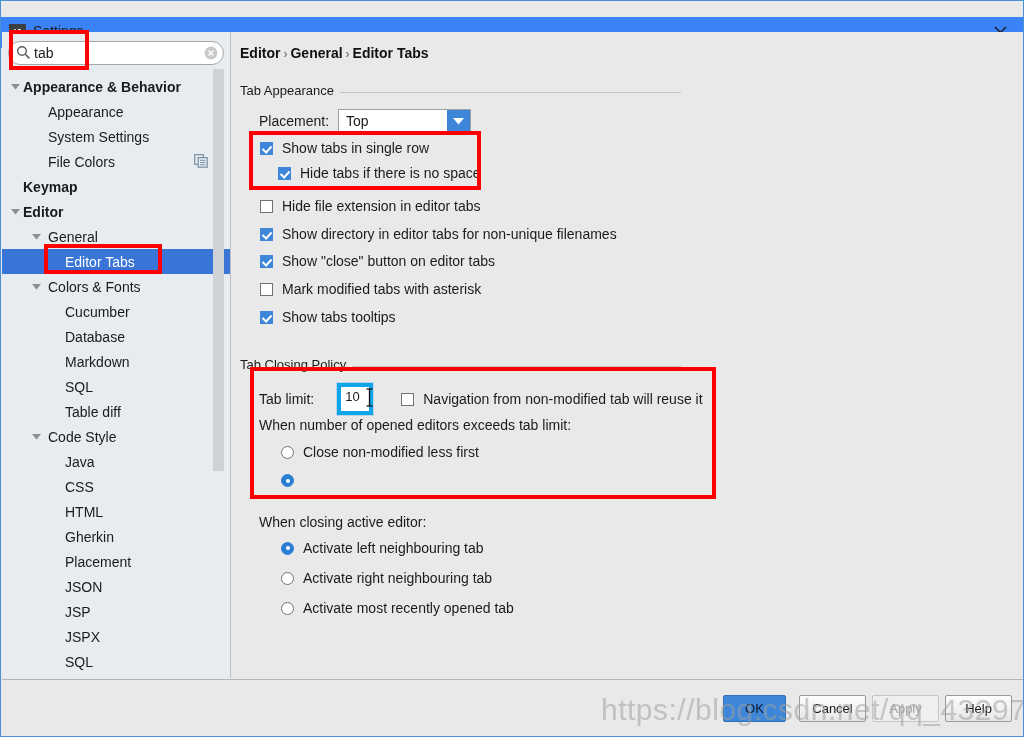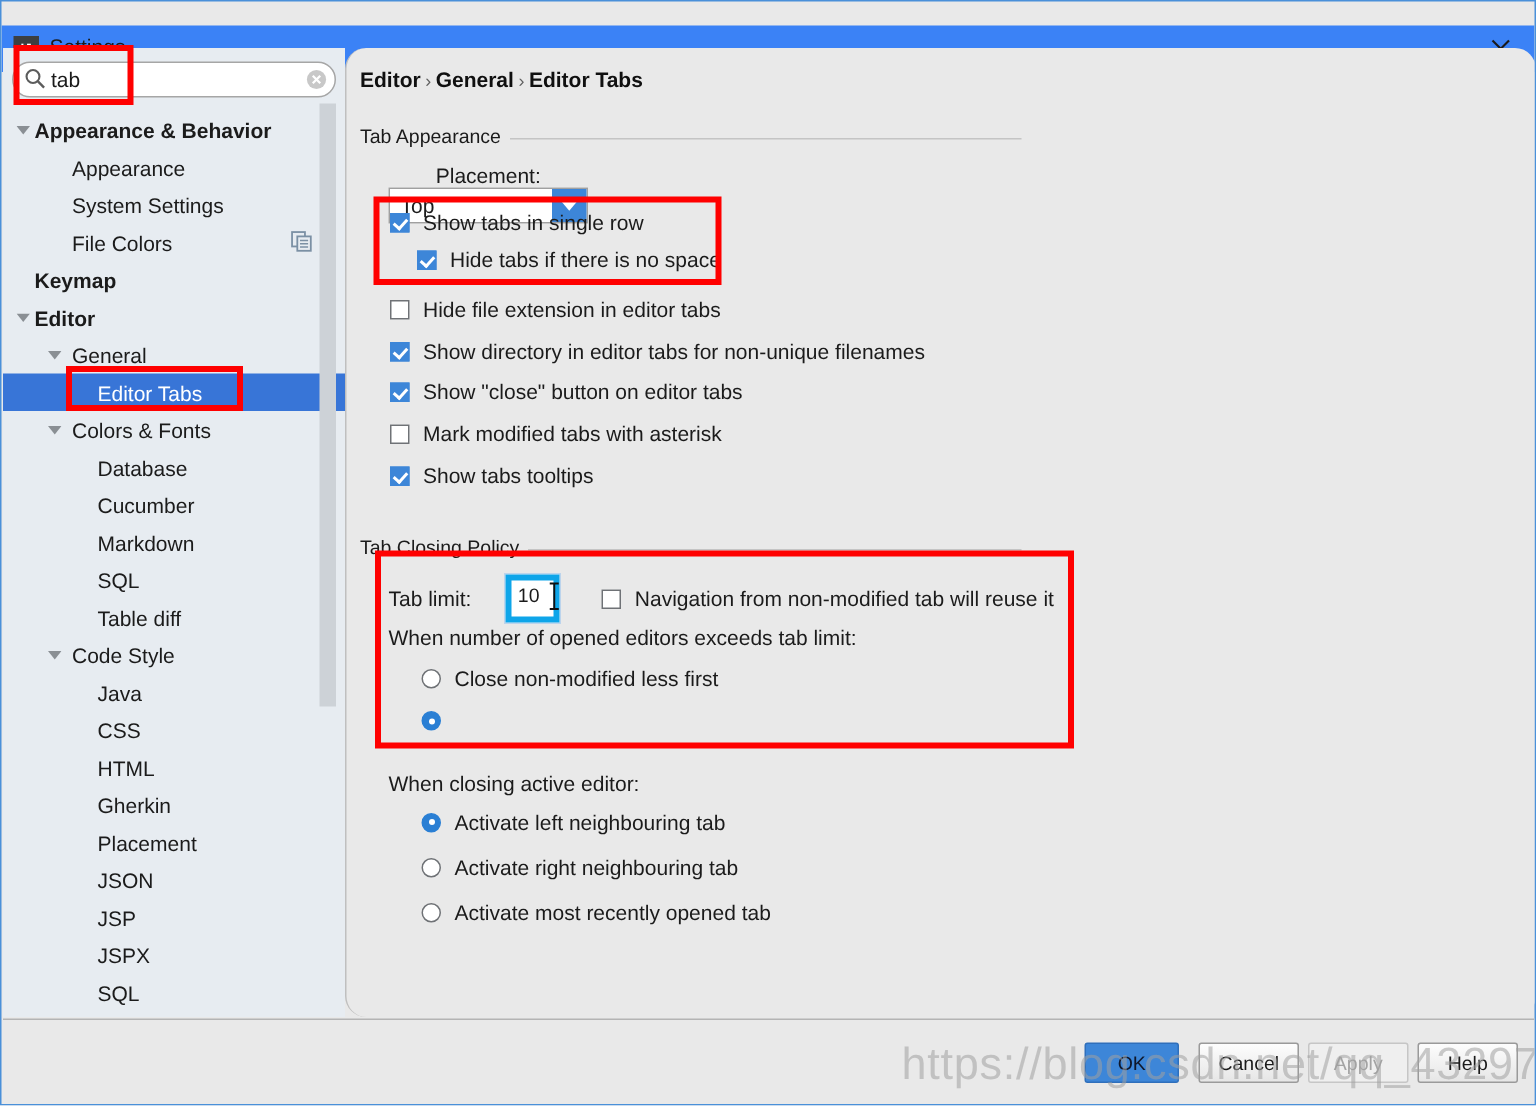--- a/index.html
+++ b/index.html
@@ -147,21 +147,20 @@
   
   .content {
     position: absolute;
     left: 229px; top: 31px;
     width: 794px;
     height: 646px;
     background: #e9e9e9;
     box-sizing: border-box;
     border-left: 1px solid #bfbfbf;
     overflow: hidden;
-    border-radius: 14px;
   }
   .breadcrumb {
     position: absolute;
     left: 9px; top: 13px;
     font-size: 14px;
     font-weight: bold;
     color: #101010;
   }
   .breadcrumb .sep {
     font-weight: normal;
@@ -442,24 +441,24 @@
         </div>
         <div class="tree-row">
           <span class="arrow" style="left: 28px;">
             <svg width="9" height="6" viewBox="0 0 9 6">
               <polygon points="0,0 9,0 4.5,5.6" fill="#8a8f94"></polygon>
             </svg>
           </span>
           <span class="tree-label" style="margin-left: 46px;">Colors &amp; Fonts</span>
         </div>
         <div class="tree-row">
+          <span class="tree-label" style="margin-left: 63px;">Cucumber</span>
+        </div>
+        <div class="tree-row">
           <span class="tree-label" style="margin-left: 63px;">Database</span>
-        </div>
-        <div class="tree-row">
-          <span class="tree-label" style="margin-left: 63px;">Cucumber</span>
         </div>
         <div class="tree-row">
           <span class="tree-label" style="margin-left: 63px;">Markdown</span>
         </div>
         <div class="tree-row">
           <span class="tree-label" style="margin-left: 63px;">SQL</span>
         </div>
         <div class="tree-row">
           <span class="tree-label" style="margin-left: 63px;">Table diff</span>
         </div>
@@ -507,21 +506,21 @@
 
     <div class="breadcrumb">
       <span>Editor</span><span class="sep">›</span><span>General</span><span class="sep">›</span><span>Editor Tabs</span>
     </div>
 
     <div class="group" style="left:9px; top:51px; width:441px;">
       <div class="group-rule" style="left:94px; width:347px;"></div>
       <div class="group-title">Tab Appearance</div>
     </div>
 
-    <div class="row" style="left:28px; top:77px;flex-direction:column;">
+    <div class="row" style="left:28px; top:77px;">
       <span class="lbl">Placement:</span>
       <span style="width:9px;"></span>
       <span class="combo">
         <span class="combo-value">Top</span>
         <span class="combo-arrow">
           <svg width="11" height="7" viewBox="0 0 11 7">
             <polygon points="0,0 11,0 5.5,6.5" fill="#ffffff"></polygon>
           </svg>
         </span>
       </span>

